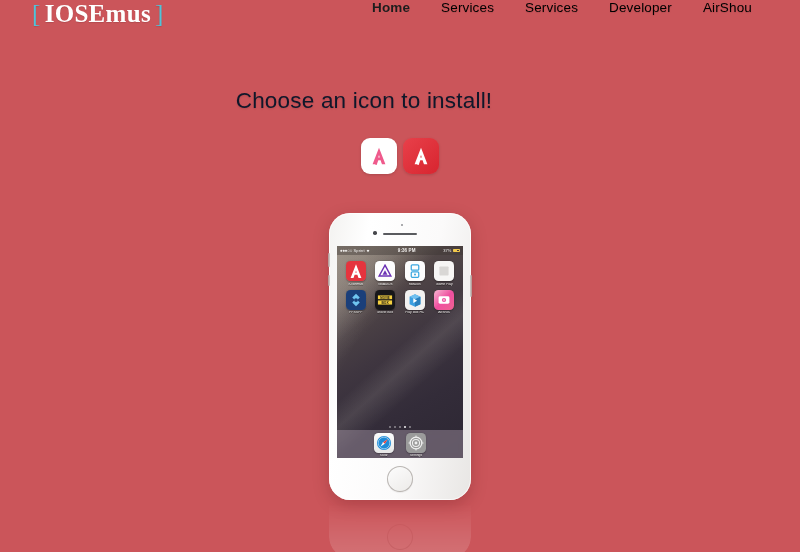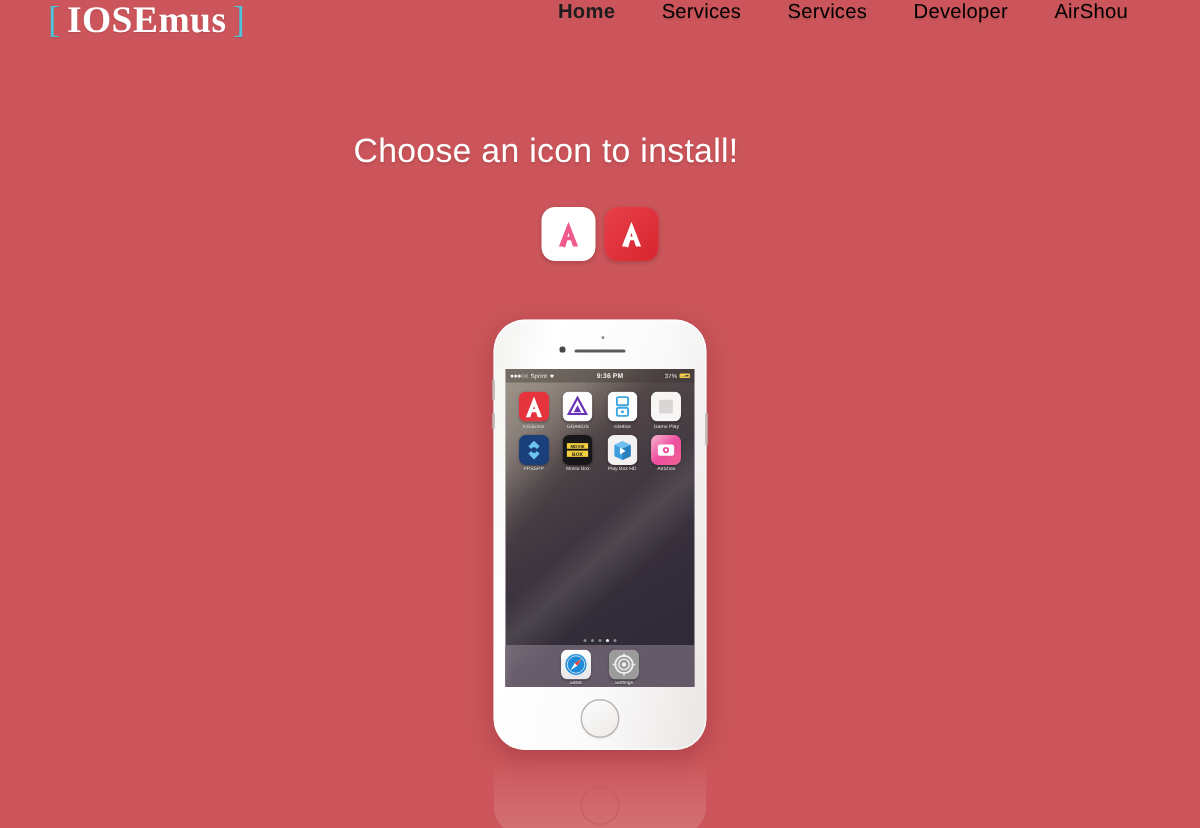--- a/index.html
+++ b/index.html
@@ -30,21 +30,21 @@
     letter-spacing:.15px; white-space:nowrap;
     text-shadow:0 1px 1px rgba(0,0,0,.10);
     cursor:pointer;
   }
   .nav-link.active { color:#1d1d1d; font-weight:700; text-shadow:none; }
 
   
   .hero-heading {
     position:absolute; top:88px; left:0; width:728px;
     text-align:center; font-size:22.5px; font-weight:400;
-    color:#ffffff; letter-spacing:.2px;
+    color:#0f172a; letter-spacing:.2px;
     text-shadow:0 1px 2px rgba(0,0,0,.13);
   }
 
   
   .icon-choices {
     position:absolute; top:138px; left:0; width:800px;
     display:flex; justify-content:center; gap:6px;
   }
   .app-choice {
     width:36px; height:36px; border-radius:9px;

